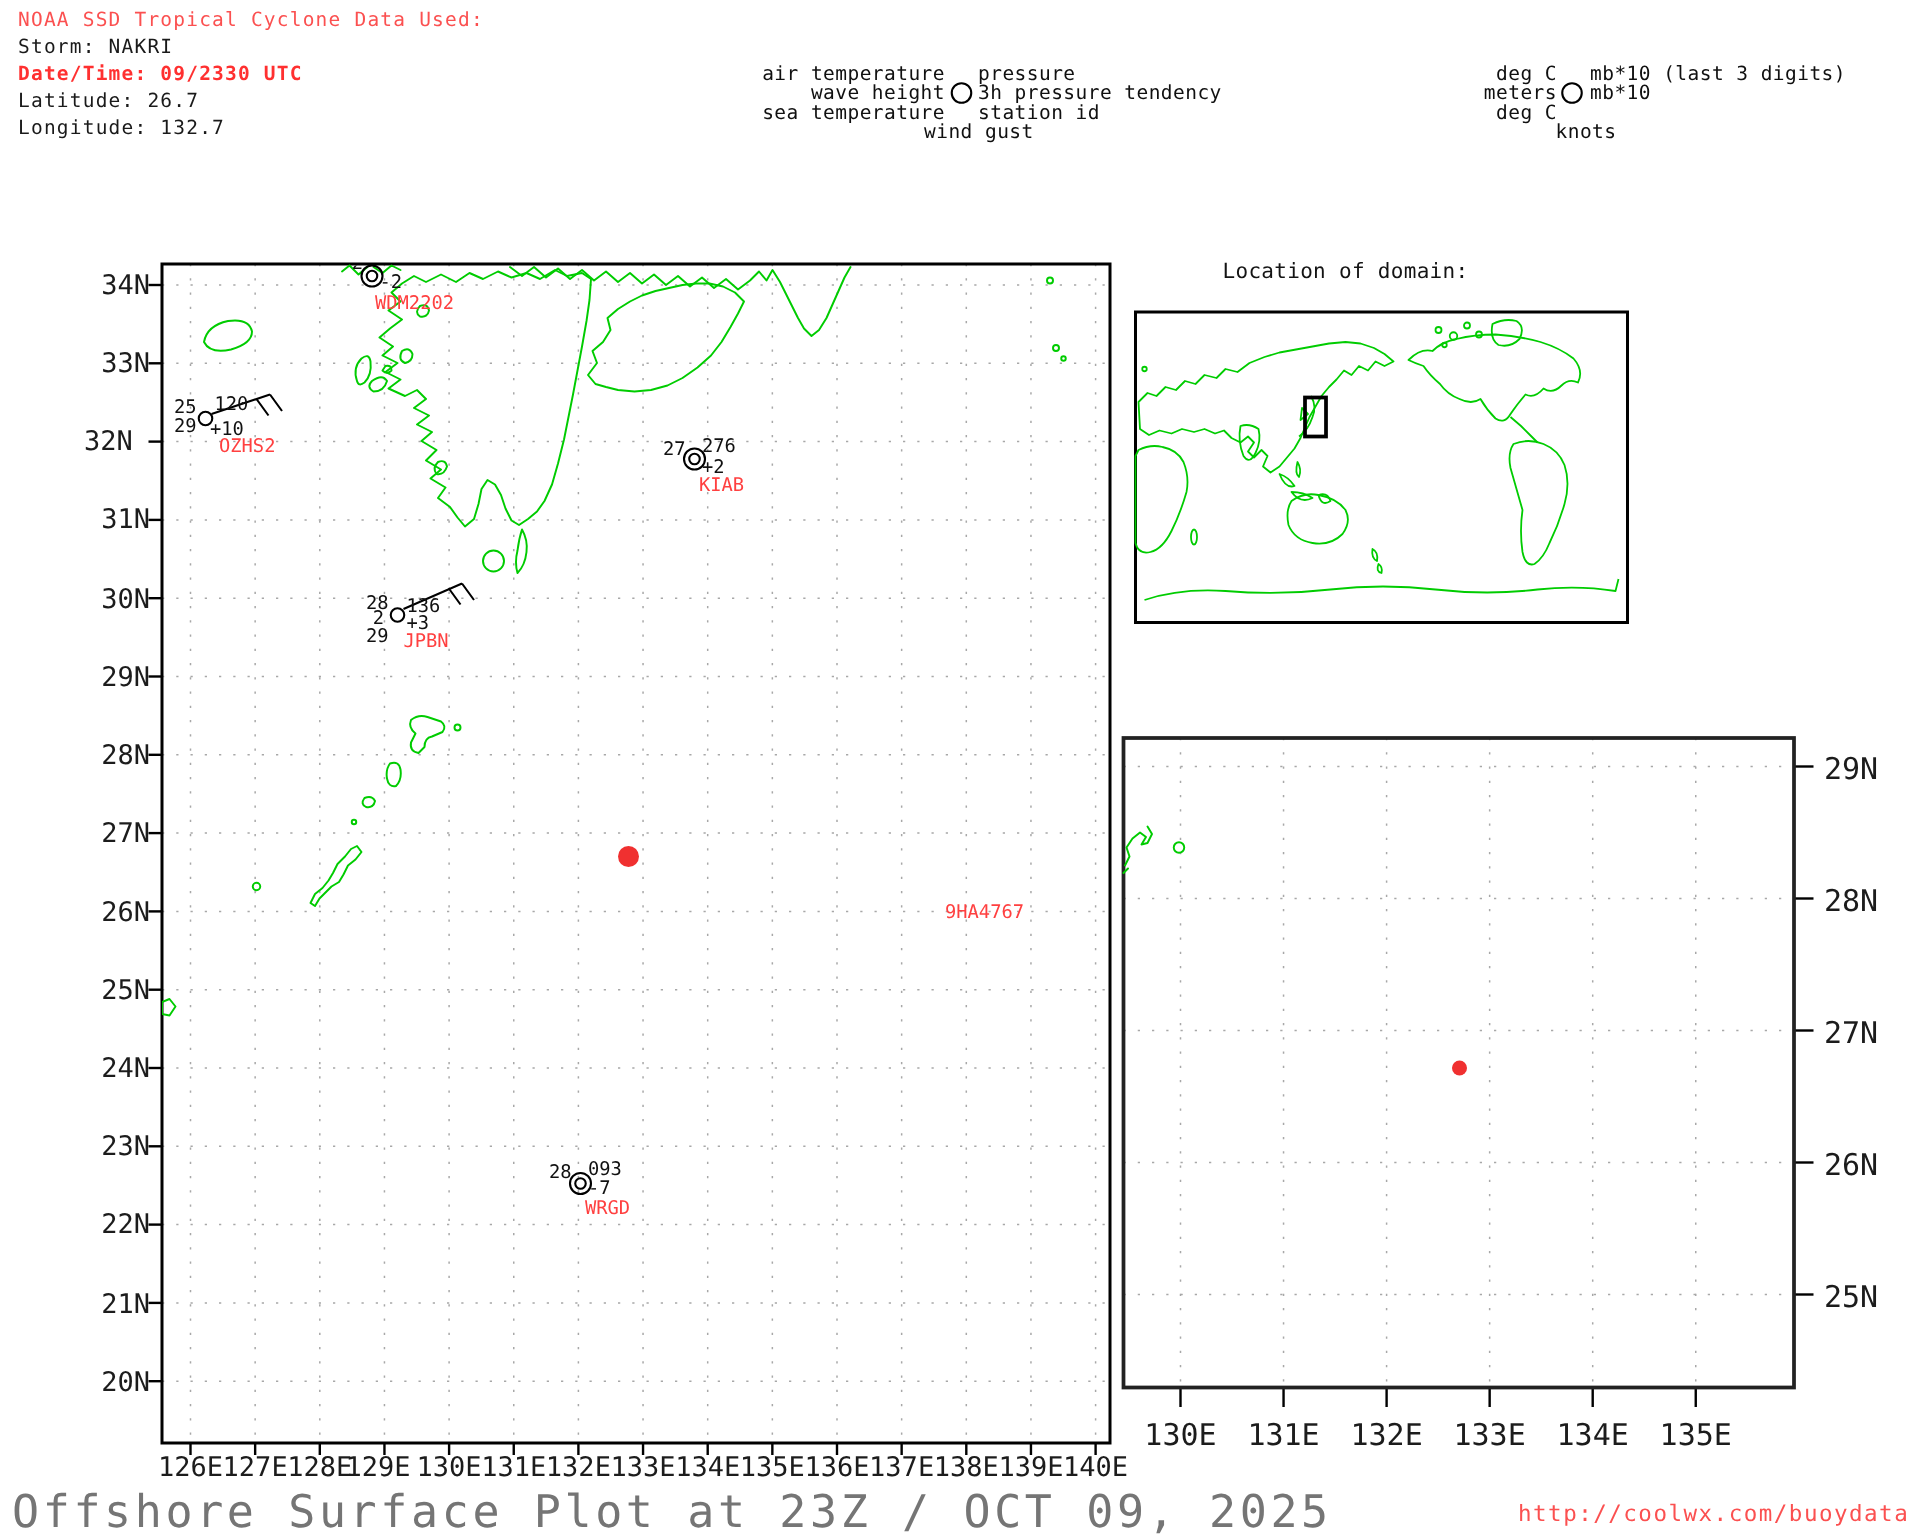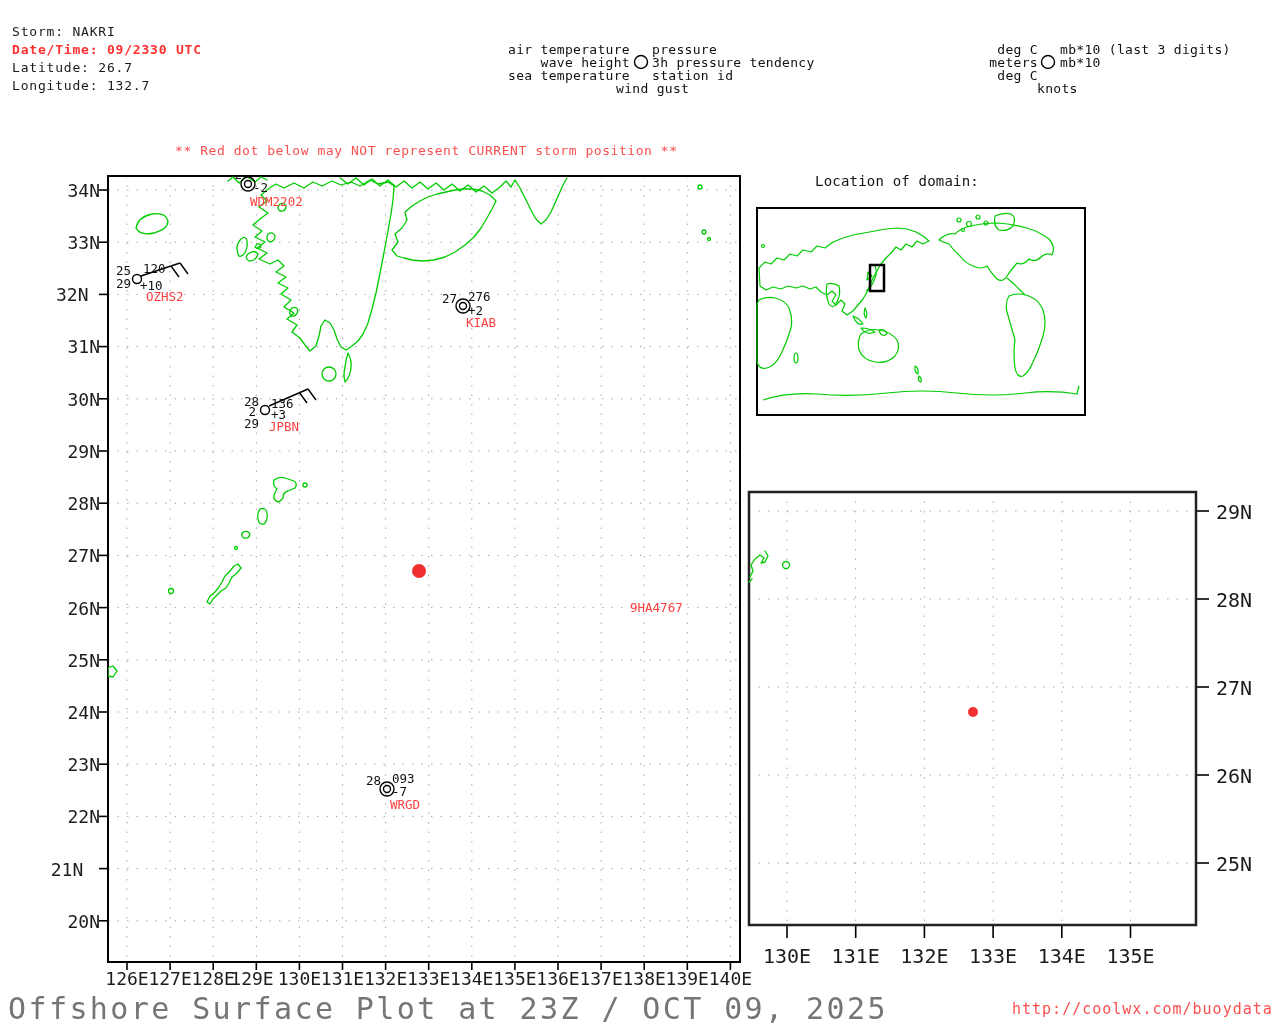--- a/index.html
+++ b/index.html
@@ -256,26 +256,26 @@
       </g>
     <rect x="749" y="492" width="447" height="433" class="frame2"></rect>
     <g transform="translate(749,492)">
       <path class="coast" d="M1,85 L4,79 L2,73 L6,67 L11,63 L15,66 L12,71 L16,70 L19,64 L16,59"></path>
       <path class="coast" d="M0,90 L3,87"></path>
       <circle class="coast" cx="37" cy="73" r="3.5"></circle>
       <circle class="dot" cx="224" cy="220" r="5"></circle>
     </g>
   </svg>
 
+  <div class="hd red" style="top:5px">NOAA SSD Tropical Cyclone Data Used:</div>
   <div class="hd" style="top:23px">Storm: NAKRI</div>
   <div class="hd bold" style="top:41px">Date/Time: 09/2330 UTC</div>
   <div class="hd" style="top:59px">Latitude: 26.7</div>
   <div class="hd" style="top:77px">Longitude: 132.7</div>
 
-  <div id="warning">** Red dot below may NOT represent CURRENT storm position **</div>
 
   <div class="lg ra" style="left:430px;top:42px;width:200px">air temperature</div>
   <div class="lg ra" style="left:430px;top:55px;width:200px">wave height</div>
   <div class="lg ra" style="left:430px;top:68px;width:200px">sea temperature</div>
   <div class="lg" style="left:616px;top:81px">wind gust</div>
   <div class="lg" style="left:652px;top:42px">pressure</div>
   <div class="lg" style="left:652px;top:55px">3h pressure tendency</div>
   <div class="lg" style="left:652px;top:68px">station id</div>
 
   <div class="lg ra" style="left:938px;top:42px;width:100px">deg C</div>
@@ -340,21 +340,21 @@
       <div class="axis-label-lat" style="left: 56px; top: 336px; width: 44px; text-align: right;">31N</div>
       <div class="axis-label-lat" style="left: 56px; top: 388.8px; width: 44px; text-align: right;">30N</div>
       <div class="axis-label-lat" style="left: 56px; top: 441px; width: 44px; text-align: right;">29N</div>
       <div class="axis-label-lat" style="left: 56px; top: 493.2px; width: 44px; text-align: right;">28N</div>
       <div class="axis-label-lat" style="left: 56px; top: 545.4px; width: 44px; text-align: right;">27N</div>
       <div class="axis-label-lat" style="left: 56px; top: 597.6px; width: 44px; text-align: right;">26N</div>
       <div class="axis-label-lat" style="left: 56px; top: 649.8px; width: 44px; text-align: right;">25N</div>
       <div class="axis-label-lat" style="left: 56px; top: 702px; width: 44px; text-align: right;">24N</div>
       <div class="axis-label-lat" style="left: 56px; top: 754.2px; width: 44px; text-align: right;">23N</div>
       <div class="axis-label-lat" style="left: 56px; top: 806.4px; width: 44px; text-align: right;">22N</div>
-      <div class="axis-label-lat" style="left: 45px; top: 858.6px; width: 44px; text-align: center;">21N</div>
+      <div class="axis-label-lat" style="left: 56px; top: 858.6px; width: 44px; text-align: right;">21N</div>
       <div class="axis-label-lat" style="left: 56px; top: 910.8px; width: 44px; text-align: right;">20N</div>
       <div class="zoom-axis-label-lon" style="left: 755px; top: 944px; width: 64px; text-align: center;">130E</div>
       <div class="zoom-axis-label-lon" style="left: 823.7px; top: 944px; width: 64px; text-align: center;">131E</div>
       <div class="zoom-axis-label-lon" style="left: 892.4px; top: 944px; width: 64px; text-align: center;">132E</div>
       <div class="zoom-axis-label-lon" style="left: 961.1px; top: 944px; width: 64px; text-align: center;">133E</div>
       <div class="zoom-axis-label-lon" style="left: 1029.8px; top: 944px; width: 64px; text-align: center;">134E</div>
       <div class="zoom-axis-label-lon" style="left: 1098.5px; top: 944px; width: 64px; text-align: center;">135E</div>
       <div class="zoom-axis-label-lat" style="left: 1216px; top: 500px;">29N</div>
       <div class="zoom-axis-label-lat" style="left: 1216px; top: 588px;">28N</div>
       <div class="zoom-axis-label-lat" style="left: 1216px; top: 676px;">27N</div>

